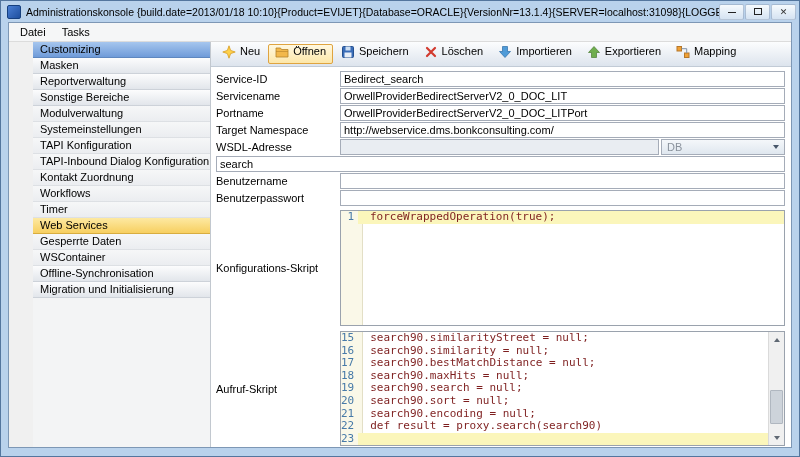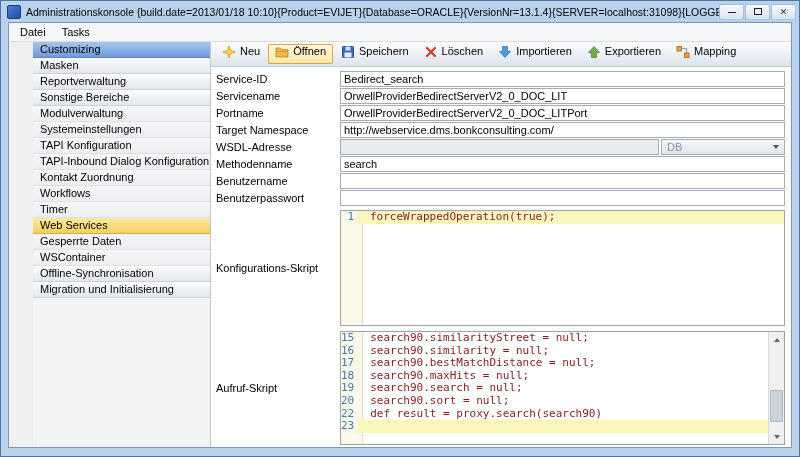--- a/index.html
+++ b/index.html
@@ -204,21 +204,20 @@
           </div>
           <div class="frow">
             <div class="flabel">WSDL-Adresse</div>
             <input class="finput disabled" type="text" disabled="" value="" style="">
             <div class="combo">
               <span>DB</span>
               <span class="chev"></span>
             </div>
           </div>
           <div class="frow">
-            <div class="flabel">Methodenname</div>
             <input class="finput" type="text" value="search" style="">
           </div>
           <div class="frow">
             <div class="flabel">Benutzername</div>
             <input class="finput" type="text" value="" style="">
           </div>
           <div class="frow">
             <div class="flabel">Benutzerpasswort</div>
             <input class="finput" type="text" value="" style="">
           </div>
@@ -257,20 +256,24 @@
                 </div>
                 <div class="code-line">
                   <span class="ln">19</span>
                   <span class="code">search90.search = null;</span>
                 </div>
                 <div class="code-line">
                   <span class="ln">20</span>
                   <span class="code">search90.sort = null;</span>
                 </div>
                 <div class="code-line">
+                  <span class="ln">21</span>
+                  <span class="code">search90.encoding = null;</span>
+                </div>
+                <div class="code-line">
                   <span class="ln">22</span>
                   <span class="code">def result = proxy.search(search90)</span>
                 </div>
                 <div class="code-line current">
                   <span class="ln">23</span>
                   <span class="code"></span>
                 </div>
               </div>
               <div class="vscroll">
                 <div class="scroll-btn">

